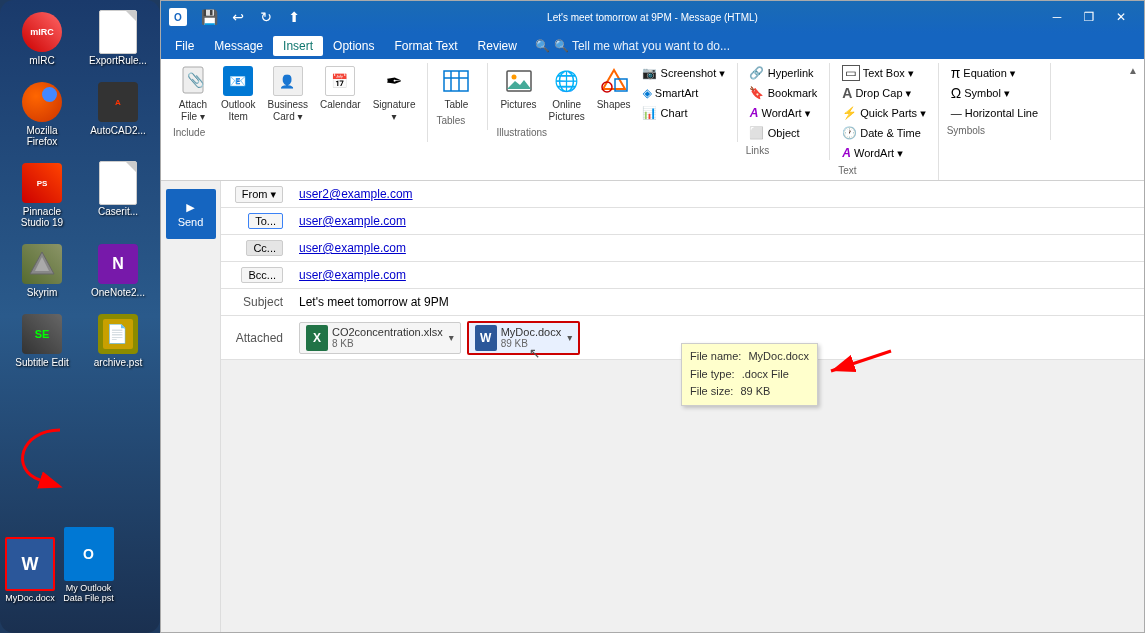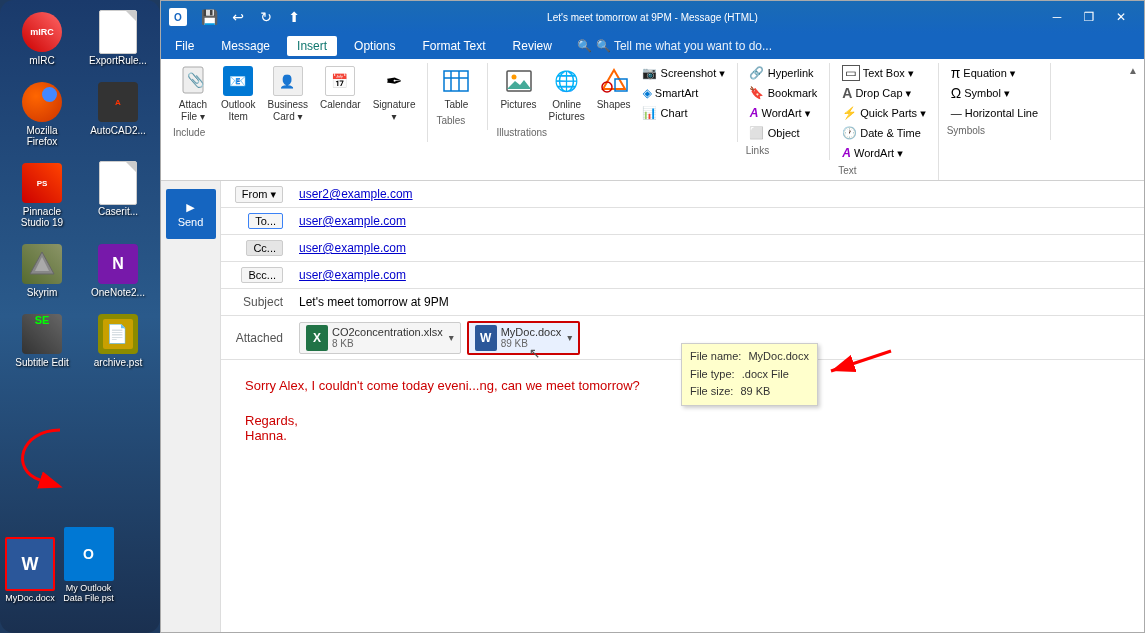--- a/index.html
+++ b/index.html
@@ -14,21 +14,21 @@
     
     
     .firefox-icon { width: 40px; height: 40px; border-radius: 50%; background: radial-gradient(circle at 35% 35%, #ff6600, #cc3300); position: relative; }
     .firefox-icon::after { content: ''; position: absolute; top: 5px; right: 5px; width: 15px; height: 15px; border-radius: 50%; background: #4488ff; }
     
     
     .file-icon { width: 38px; height: 44px; background: white; border-radius: 2px; position: relative; border: 1px solid #ccc; }
     .file-icon::before { content: ''; position: absolute; top: 0; right: 0; width: 10px; height: 10px; background: #ccc; clip-path: polygon(0 0, 100% 100%, 100% 0); }
 
     .pinnacle-icon { width: 40px; height: 40px; background: linear-gradient(45deg, #cc0000, #ff4400); border-radius: 4px; display: flex; align-items: center; justify-content: center; color: white; font-size: 8px; font-weight: bold; }
-    .subtitle-icon { width: 60px; height: 40px; background: linear-gradient(45deg, #333, #666); border-radius: 4px; display: flex; align-items: flex-start; justify-content: center; color: white; font-size: 9px; font-weight: bold; }
+    .subtitle-icon { width: 60px; height: 40px; background: linear-gradient(45deg, #333, #666); border-radius: 4px; display: flex; align-items: center; justify-content: center; color: white; font-size: 9px; font-weight: bold; }
     .skyrim-icon { width: 40px; height: 40px; background: linear-gradient(45deg, #556b2f, #8b9467); border-radius: 4px; display: flex; align-items: center; justify-content: center; color: white; font-size: 9px; text-align: center; }
     .mirc-icon { width: 40px; height: 40px; background: linear-gradient(45deg, #cc0000, #ff6666); border-radius: 50%; display: flex; align-items: center; justify-content: center; color: white; font-size: 8px; font-weight: bold; }
     .autocad-icon { width: 40px; height: 40px; background: #333; border-radius: 4px; display: flex; align-items: center; justify-content: center; color: #ff3300; font-size: 8px; font-weight: bold; }
     .onenote-icon { width: 40px; height: 40px; background: #7719aa; border-radius: 4px; display: flex; align-items: center; justify-content: center; color: white; font-size: 14px; font-weight: bold; }
     .archive-icon { width: 40px; height: 40px; background: #8b8b00; border-radius: 4px; display: flex; align-items: center; justify-content: center; color: white; font-size: 9px; }
     .drag-icon-wrap { display: flex; flex-direction: column; align-items: center; gap: 2px; }
     .drag-icon-wrap .icon-label { color: white; font-size: 9px; text-align: center; text-shadow: 1px 1px 2px #000; }
 
     
     .word-drag { width: 50px; height: 54px; border: 2px solid red; position: relative; border-radius: 2px; }
@@ -42,21 +42,21 @@
     .title-bar { height: 32px; background: linear-gradient(180deg, #1a6bb5 0%, #1565c0 100%); display: flex; align-items: center; padding: 0 8px; color: white; position: relative; }
     .title-bar-left { display: flex; align-items: center; gap: 8px; }
     .title-icon { width: 18px; height: 18px; background: white; border-radius: 2px; display: flex; align-items: center; justify-content: center; color: #1565c0; font-size: 10px; font-weight: bold; }
     .quick-access { display: flex; gap: 6px; margin-left: 4px; }
     .qa-btn { width: 22px; height: 22px; color: white; display: flex; align-items: center; justify-content: center; font-size: 14px; cursor: pointer; }
     .title-text { position: absolute; left: 50%; transform: translateX(-50%); font-size: 10px; color: white; white-space: nowrap; }
     .window-controls { margin-left: auto; display: flex; gap: 2px; }
     .win-ctrl { width: 30px; height: 20px; display: flex; align-items: center; justify-content: center; color: white; font-size: 12px; cursor: pointer; border-radius: 2px; }
 
     
-    .menu-bar { height: 26px; background: #1565c0; display: flex; align-items: center; padding: 0 4px; gap: 7px; }
+    .menu-bar { height: 26px; background: #1565c0; display: flex; align-items: center; padding: 0 4px; gap: 0; }
     .menu-item { padding: 3px 10px; color: white; font-size: 12px; cursor: pointer; border-radius: 2px; }
     .menu-item.active { background: white; color: #0f766e; }
     .tell-me { display: flex; align-items: center; gap: 4px; margin-left: 8px; color: rgba(255,255,255,0.9); font-size: 12px; cursor: pointer; }
 
     
     .ribbon { background: white; border-bottom: 1px solid #d0d0d0; padding: 4px 4px 0; }
     .ribbon-groups { display: flex; gap: 0; align-items: flex-start; }
     .ribbon-group { display: flex; flex-direction: column; border-right: 1px solid #e0e0e0; padding: 0 8px 4px; min-width: 60px; }
     .ribbon-group:last-child { border-right: none; }
     .ribbon-group-content { display: flex; gap: 4px; align-items: flex-start; flex: 1; }
@@ -548,23 +548,16 @@
                     <marker id="arr2" markerWidth="8" markerHeight="6" refX="8" refY="3" orient="auto">
                       <polygon points="0 0, 0 6, 8 3" fill="red"></polygon>
                     </marker>
                   </defs>
                 <path d="M 90 20 L 30 40" stroke="red" stroke-width="3" fill="none" marker-end="url(#arr2)"></path>
               </svg>
             </div>
           </div>
         </div>
 
-        <div class="email-body">
-          <p class="body-text">
-            <span>Sorry Alex, I couldn't come today eveni</span><span>...ng, can we meet tomorrow?</span>
-          </p>
-          <p class="regards">Regards,</p>
-          <p class="name">Hanna.</p>
-        </div>
       </div>
     </div>
   </div>
 </div>
 
 </body></html>

